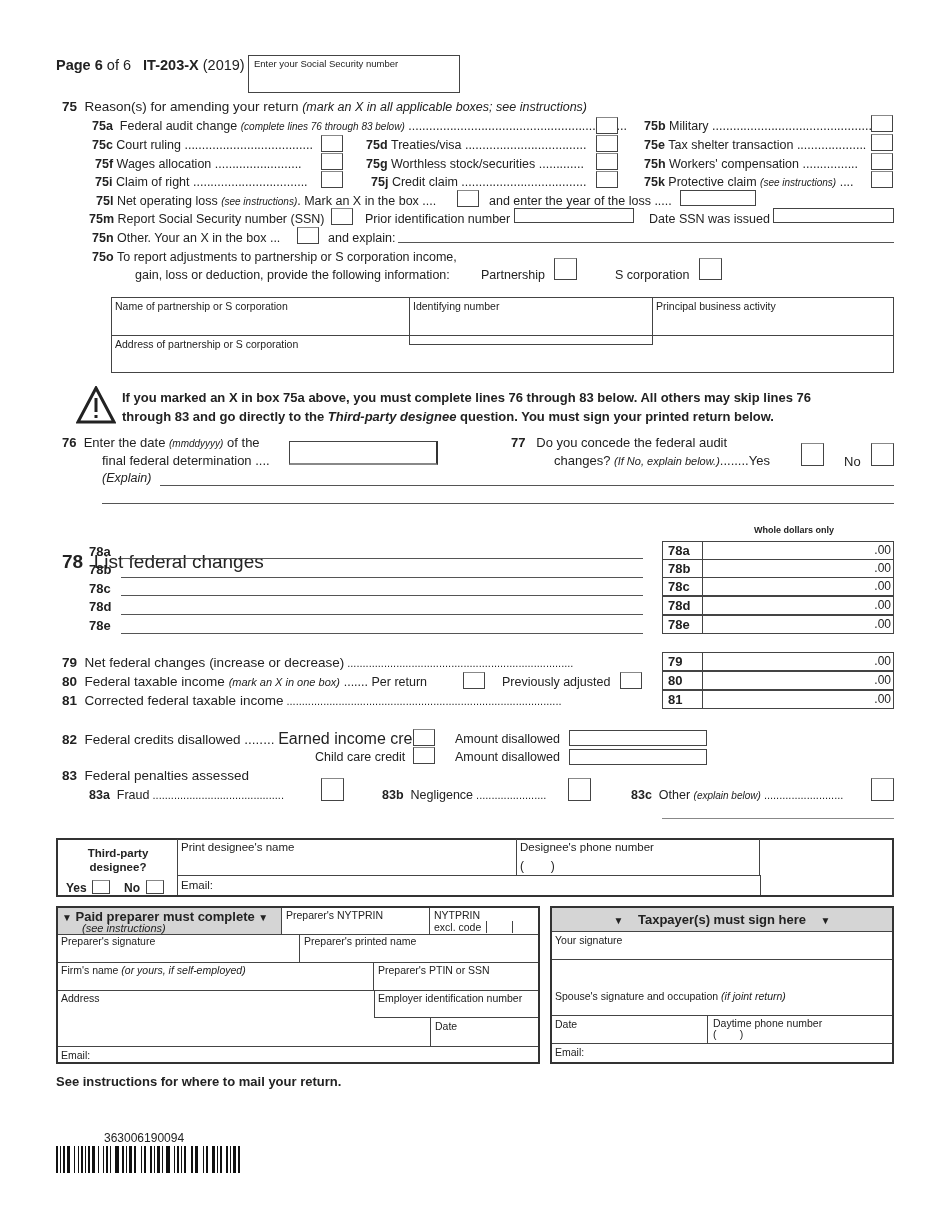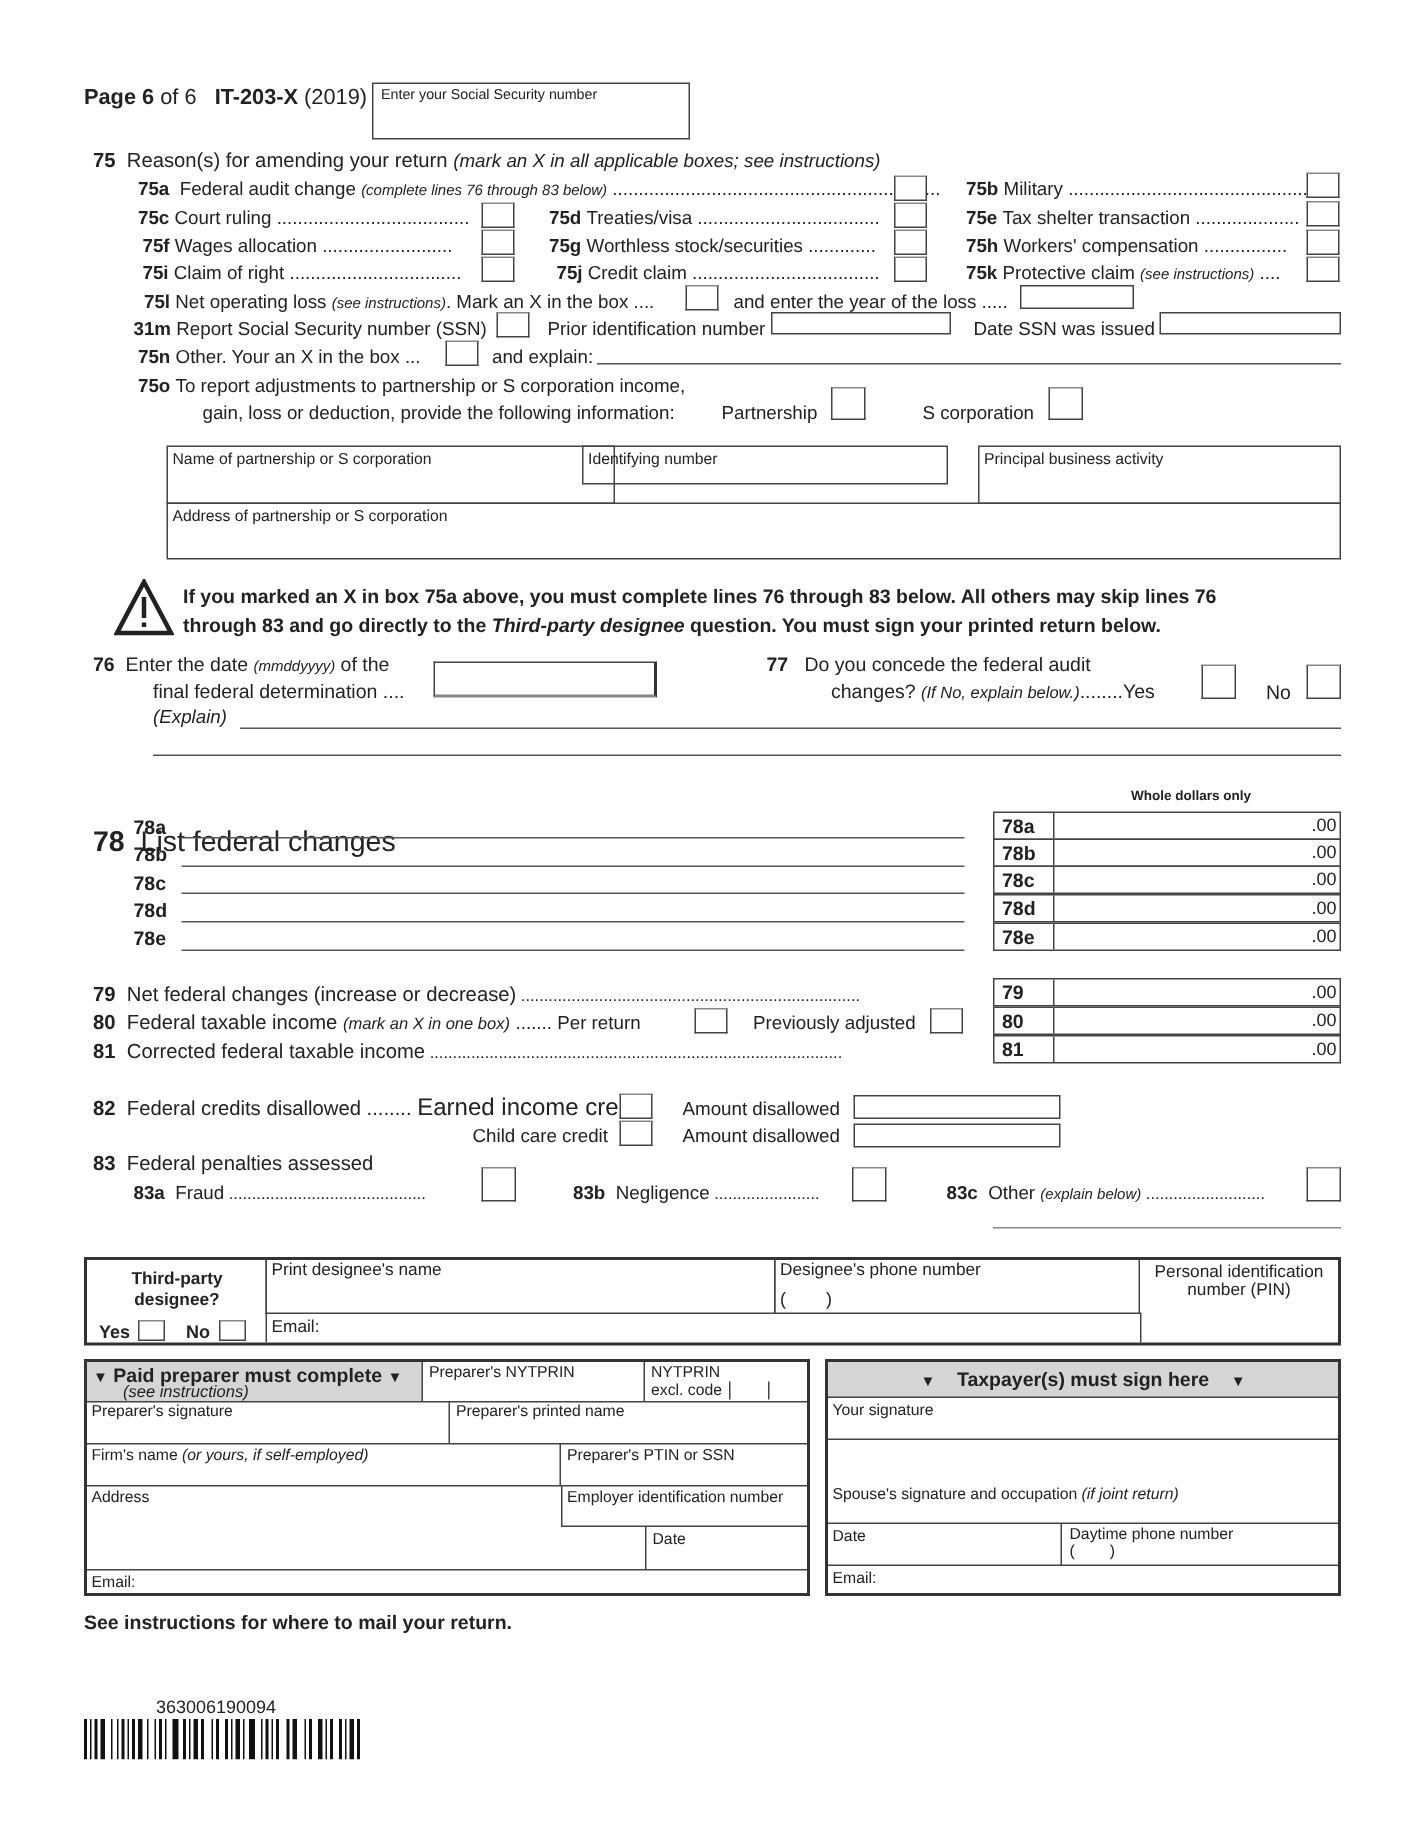--- a/index.html
+++ b/index.html
@@ -94,21 +94,21 @@
 
 <div class="lbl" style="left:96px;top:194px;">
   <span class="num">75l</span>&nbsp;<span>Net operating loss</span>
   <span class="it sm">(see instructions)</span><span>. Mark an X in the box ....</span>
 </div>
 <div class="cb" style="left:457px;top:190px;"></div>
 <div class="lbl" style="left:489px;top:194px;">and enter the year of the loss .....</div>
 <div class="box" style="left:680px;top:190px;width:76px;height:16px;"></div>
 
 <div class="lbl" style="left:89px;top:212px;">
-  <span class="num">31m</span>&nbsp;<span>Report Social Security number (SSN)</span>
+  <span class="num">75m</span>&nbsp;<span>Report Social Security number (SSN)</span>
 </div>
 <div class="cb" style="left:331px;top:208px;"></div>
 <div class="lbl" style="left:365px;top:212px;">Prior identification number</div>
 <div class="box" style="left:514px;top:208px;width:120px;height:15px;"></div>
 <div class="lbl" style="left:649px;top:212px;">Date SSN was issued</div>
 <div class="box" style="left:773px;top:208px;width:121px;height:15px;"></div>
 
 <div class="lbl" style="left:92px;top:231px;">
   <span class="num">75n</span>&nbsp;<span>Other. Your an X in the box ...</span>
 </div>
@@ -121,21 +121,21 @@
 </div>
 <div class="lbl" style="left:135px;top:268px;">gain, loss or deduction, provide the following information:</div>
 <div class="lbl" style="left:481px;top:268px;">Partnership</div>
 <div class="cb" style="left:554px;top:258px;width:23px;height:22px;"></div>
 <div class="lbl" style="left:615px;top:268px;">S corporation</div>
 <div class="cb" style="left:699px;top:258px;width:23px;height:22px;"></div>
 
 <div class="cell" style="left:111px;top:297px;width:299px;height:39px;">
   <span class="tiny">Name of partnership or S corporation</span>
 </div>
-<div class="cell" style="left:388px;top:297px;width:244px;height:26px;">
+<div class="cell" style="left:409px;top:297px;width:244px;height:48px;">
   <span class="tiny">Identifying number</span>
 </div>
 <div class="cell" style="left:652px;top:297px;width:242px;height:39px;">
   <span class="tiny">Principal business activity</span>
 </div>
 <div class="cell" style="left:111px;top:335px;width:783px;height:38px;">
   <span class="tiny">Address of partnership or S corporation</span>
 </div>
 
 <div class="abs" style="left:76px;top:386px;width:40px;height:38px;">
@@ -288,26 +288,20 @@
     <div class="cb" style="left:34px;top:40px;width:18px;height:14px;"></div>
     <span class="lbl" style="left:66px;top:41px;font-weight:bold;font-size:12px;">No</span>
     <div class="cb" style="left:88px;top:40px;width:18px;height:14px;"></div>
   </div>
   <div class="cell" style="left:119px;top:-1px;width:340px;height:37px;border-top:none;border-bottom:1px solid #444;">
     <span class="tiny" style="font-size:11.5px;">Print designee's name</span>
   </div>
   <div class="cell" style="left:458px;top:-1px;width:244px;height:37px;border-top:none;">
     <span class="tiny" style="font-size:11.5px;">Designee's phone number</span>
     <span class="tiny" style="top:20px;font-size:12px;white-space:pre;">(        )</span>
-  </div>
-  <div class="abs" style="left:702px;top:0;width:132px;height:55px;">
-    <div class="abs" style="left:0;top:2px;width:132px;text-align:center;font-size:11.5px;line-height:12px;">
-      <div>Personal identification</div>
-      <div>number (PIN)</div>
-    </div>
   </div>
   <div class="abs" style="left:119px;top:35px;width:584px;height:20px;border-right:1px solid #444;">
     <span class="tiny" style="left:4px;top:4px;font-size:11.5px;">Email:</span>
   </div>
 </div>
 
 <div class="abs" style="left:56px;top:906px;width:484px;height:158px;border:2px solid #333;">
   <div class="abs sect-head" style="left:0;top:0;width:224px;height:26px;border-right:1px solid #444;">
     <div class="lbl" style="left:4px;top:1px;font-weight:bold;font-size:13px;">
       <span style="font-size:10px;">▼</span>

